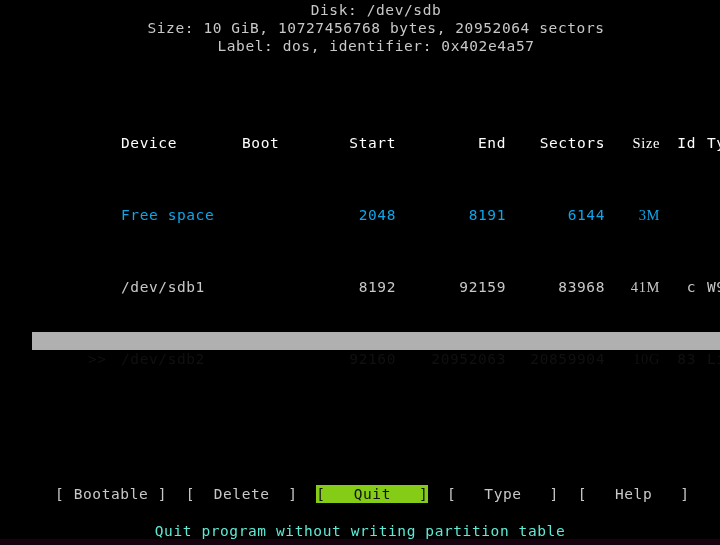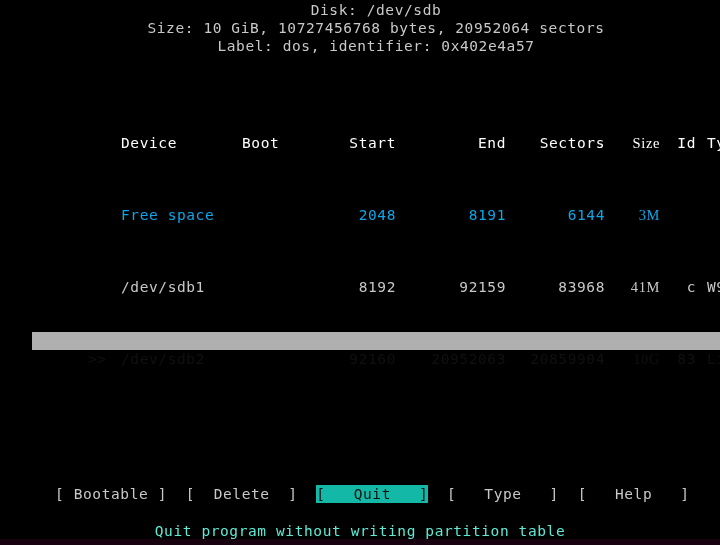--- a/index.html
+++ b/index.html
@@ -81,21 +81,21 @@
     white-space: pre;
     letter-spacing: 0.6px;
   }
   .btn {
     display: inline-block;
     white-space: pre;
     color: #c8c8c8;
     padding: 0;
   }
   .btn.sel {
-    background: #14b8a6;
+    background: #84cc16;
     color: #101010;
   }
 
   
   .footer {
     position: absolute;
     left: 0;
     right: 0;
     top: 522px;
     text-align: center;

